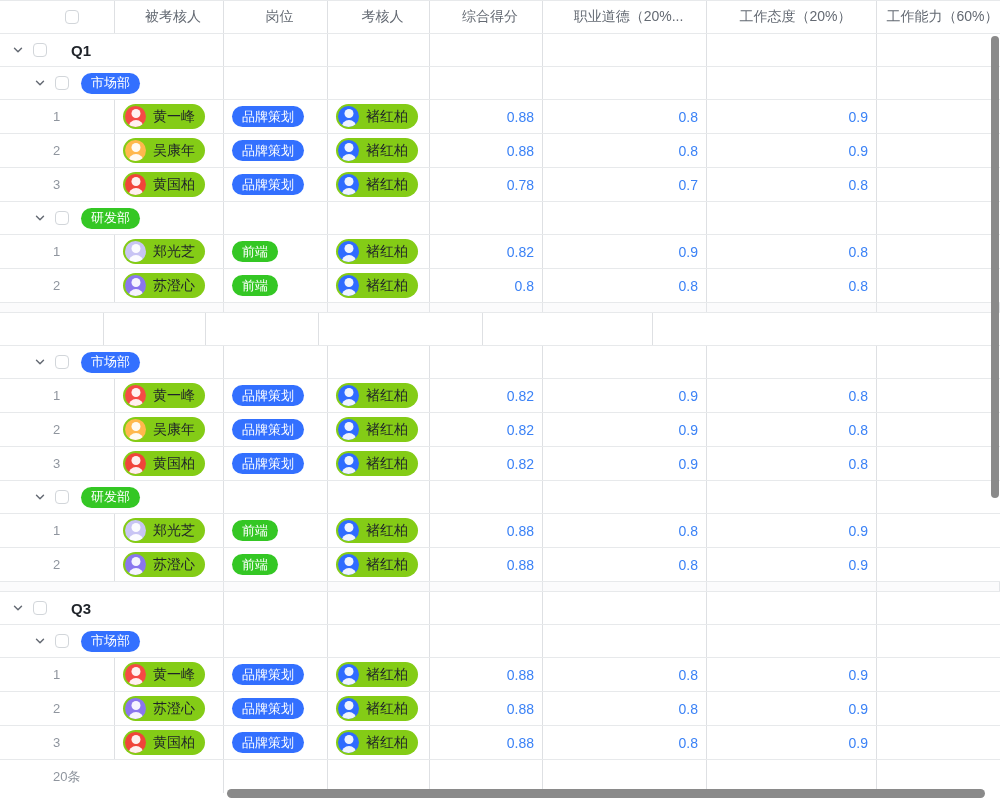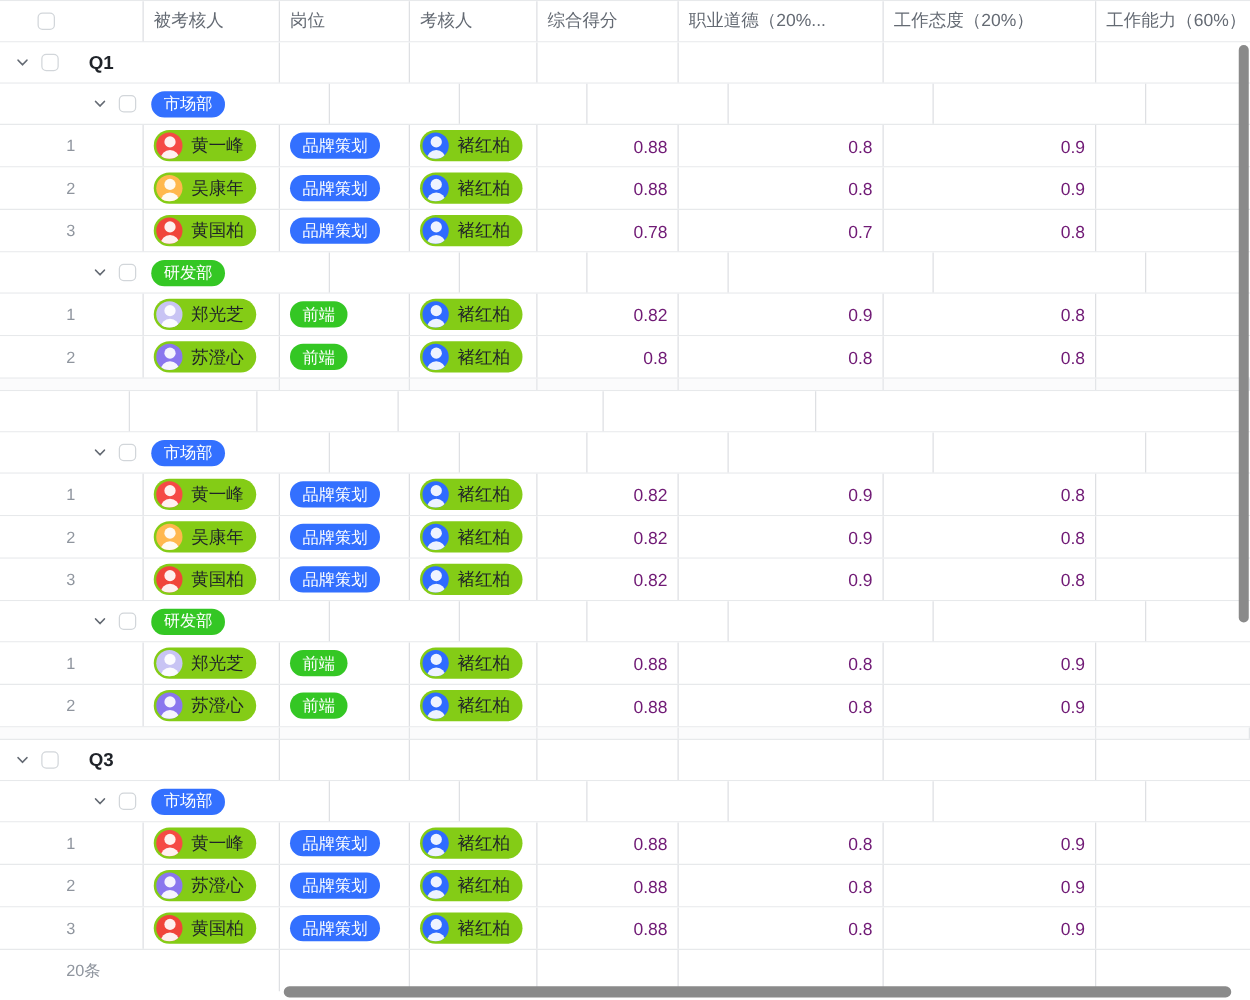--- a/index.html
+++ b/index.html
@@ -13,33 +13,33 @@
   .c01 { width:224px; }
   .c1  { width:109px; }
   .c2  { width:104px; }
   .c3  { width:102px; }
   .c4  { width:113px; }
   .c5  { width:164px; }
   .c6  { width:170px; }
   .c7  { flex:1 1 auto; border-right:none; }
 
   .header-row { height:33px; }
-  .header-row .cell { color:#646a73; font-size:14px; padding-left:8px; }
+  .header-row .cell { color:#646a73; font-size:14px; padding-left:8px;justify-content:center; }
   .header-row .c0 { padding-left:30px; }
 
   .group-row { height:33px; }
   .gap-row { height:10px; background:#fbfbfc; }
   .gap-row .cell { border-right:1px solid #e3e5e8; }
   .data-row { height:34px; }
   .footer-row { height:41px; border-bottom:none; align-items:flex-start; }
   .footer-row .cell { height:33px; border-right:1px solid #dee0e3; }
   .footer-row .c7 { border-right:none; }
 
   .group-cell { padding-left:11px; gap:0; }
-  .group-cell.sub { padding-left:33px;margin-left:40px; }
+  .group-cell.sub { padding-left:33px; }
   .chev { display:inline-flex; width:14px; height:14px; align-items:center; justify-content:center; flex:0 0 auto; cursor:pointer; }
   .cb { display:inline-block; width:14px; height:14px; border:1px solid #d2d6da; border-radius:4px; background:#fff; margin-left:8px; flex:0 0 auto; cursor:pointer; }
   .group-label { margin-left:24px; font-size:15px; font-weight:600; color:#1f2329; }
 
   .pill { display:inline-flex; align-items:center; height:21px; padding:0 10px; border-radius:11px;
           color:#fff; font-size:13px; font-weight:500; margin-left:12px; }
   .cellpad { padding-left:8px; }
   .tagpill { margin-left:0; }
 
   .idx { width:100%; padding-left:53px; font-size:13px; color:#8f959e; }
@@ -47,21 +47,21 @@
 
   .person { display:inline-flex; align-items:center; background:#84cc16; border-radius:13px; height:25px;
             padding:0 10px 0 2px; gap:7px; max-width:100%; }
   .person .name { font-size:14px; color:#1f2329; }
   .avatar { position:relative; width:21px; height:21px; border-radius:50%; overflow:hidden; flex:0 0 auto; }
   .avatar::before { content:""; position:absolute; top:3px; left:50%; transform:translateX(-50%);
                     width:9px; height:9px; border-radius:50%; background:rgba(255,255,255,.92); }
   .avatar::after  { content:""; position:absolute; bottom:-3px; left:50%; transform:translateX(-50%);
                     width:15px; height:10px; border-radius:8px 8px 0 0; background:rgba(255,255,255,.92); }
 
-  .score { width:100%; text-align:right; padding-right:8px; font-size:14px; color:#701a75; }
+  .score { width:100%; text-align:right; padding-right:8px; font-size:14px; color:#3b82f6; }
 
   .vscroll { position:absolute; top:35px; right:1px; width:8px; height:462px; background:#8a8a8a; border-radius:4px; }
   .hscroll { position:absolute; bottom:2px; left:227px; width:758px; height:9px; background:#8a8a8a; border-radius:5px; }
 </style>
 </head>
 <body>
 
 <div class="app">
 
   <div class="row header-row">

